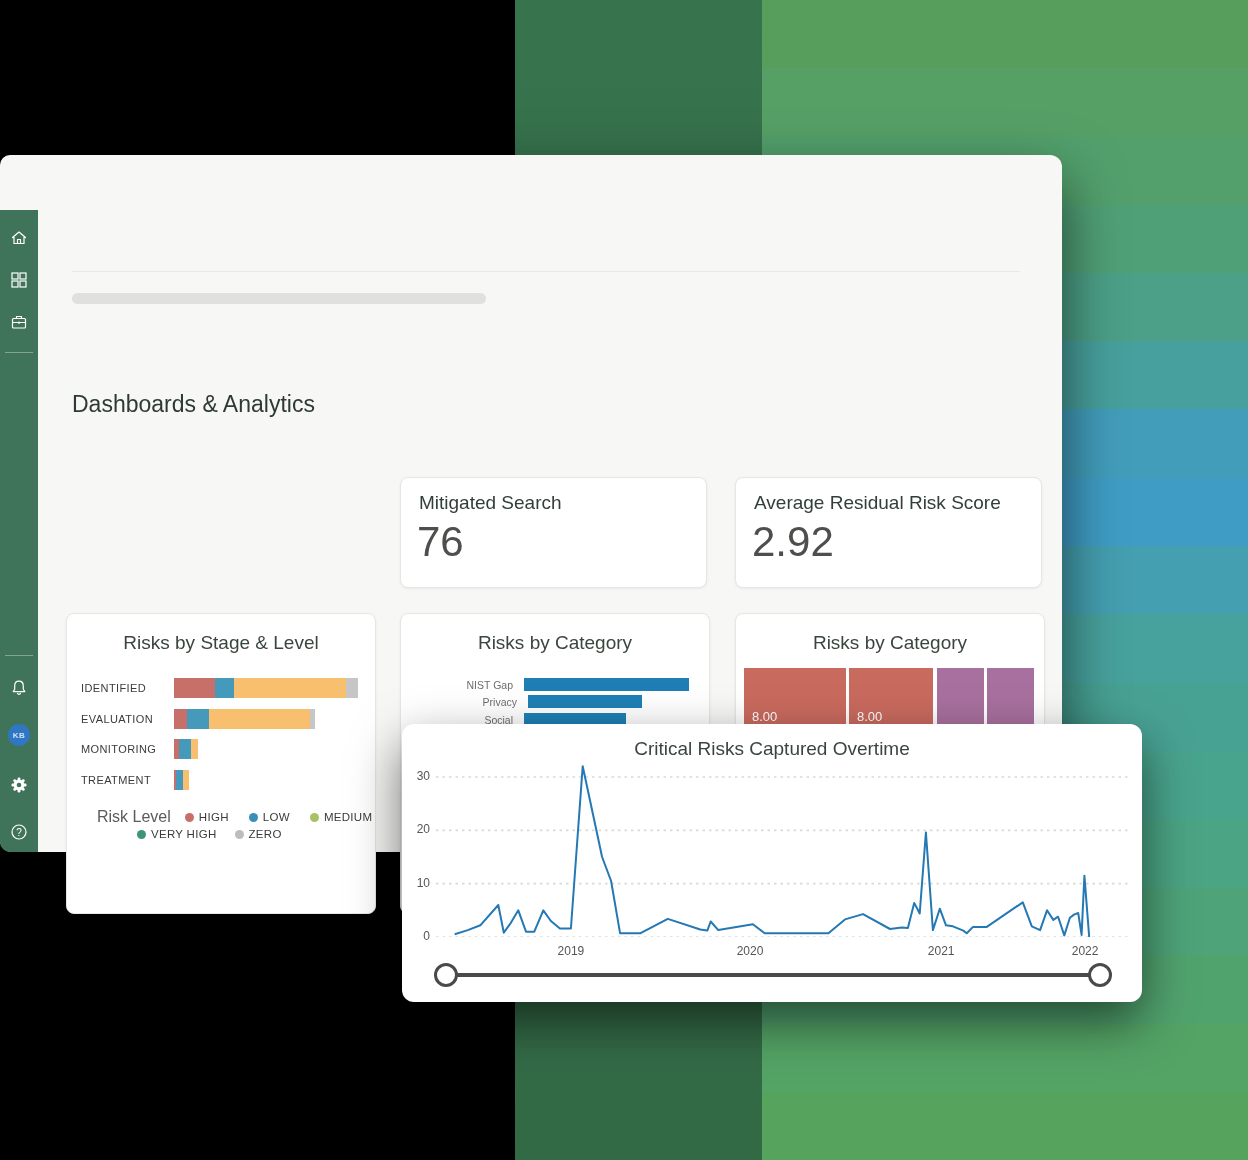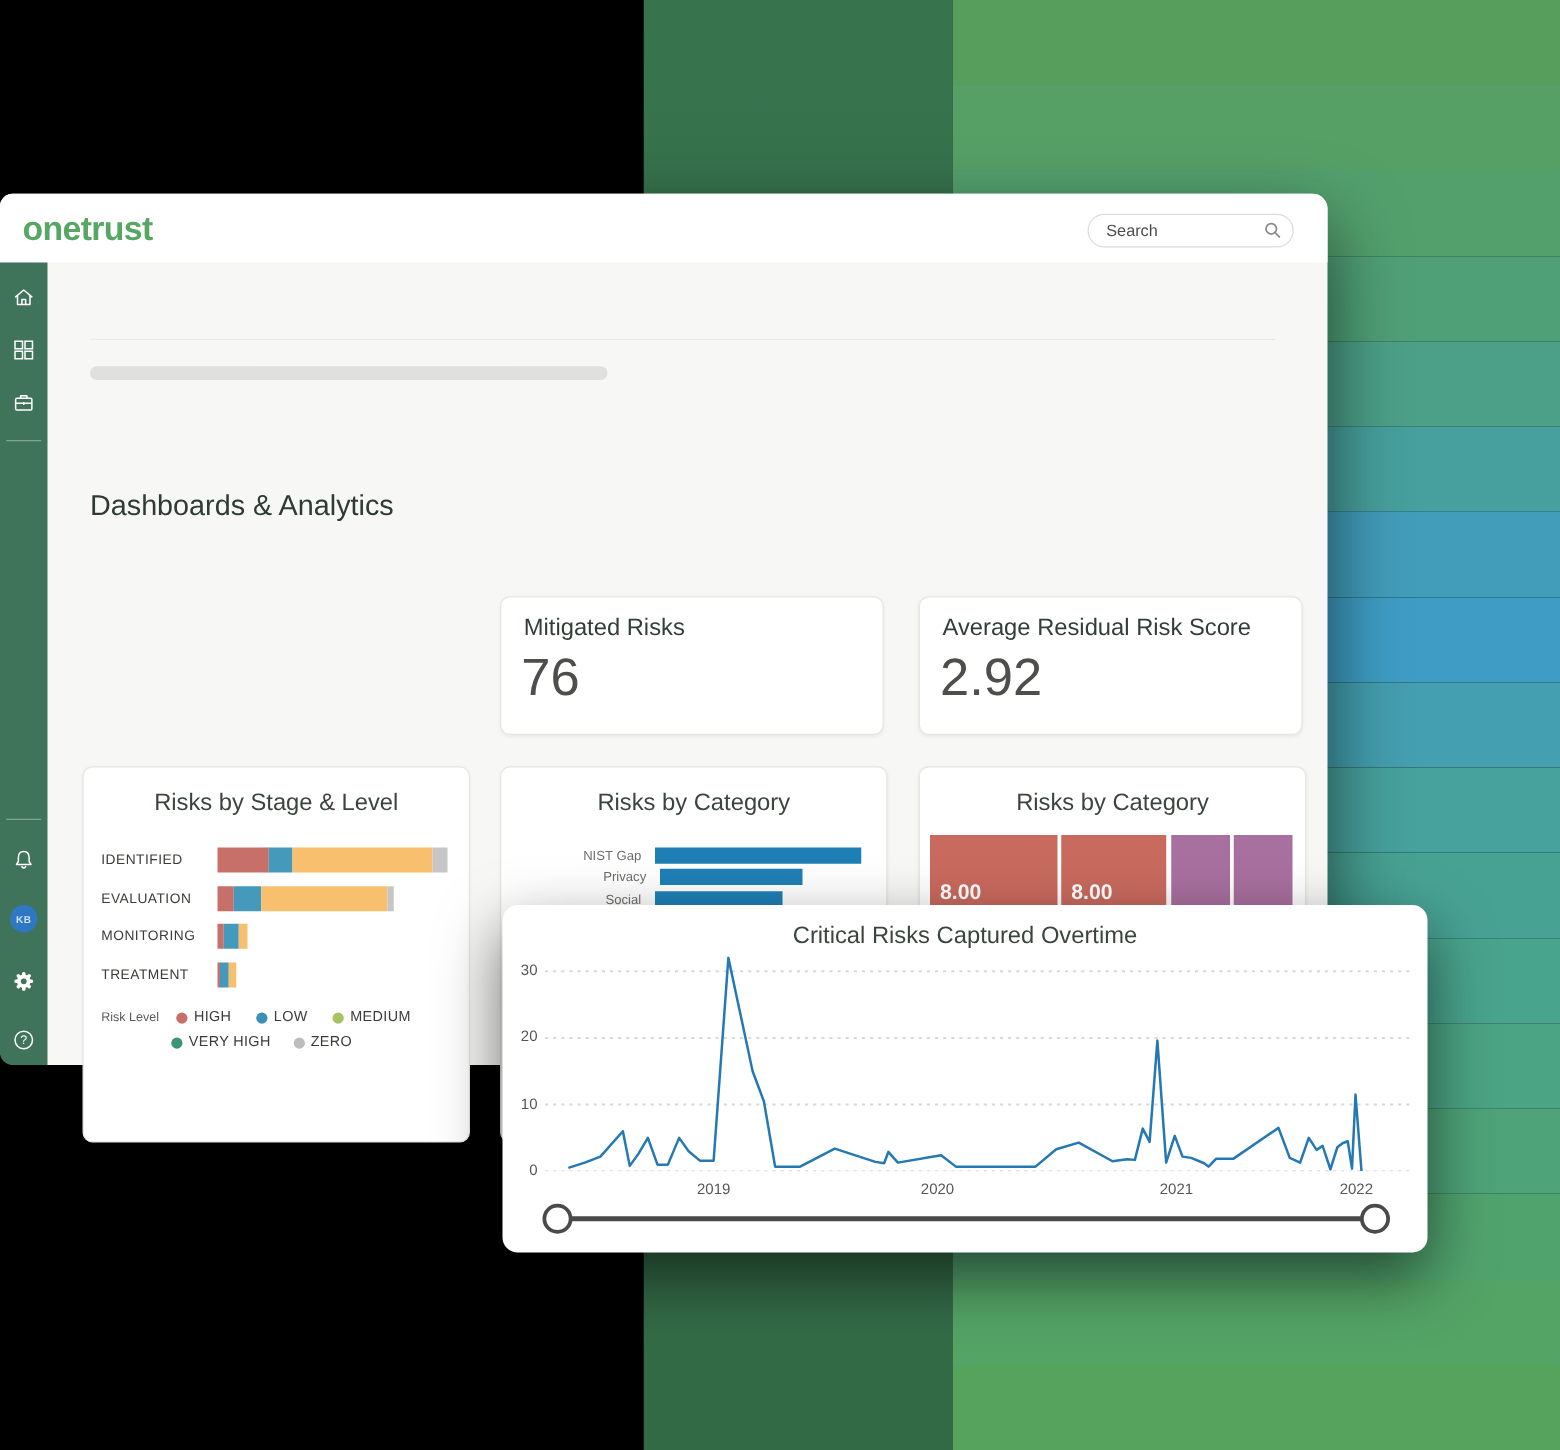--- a/index.html
+++ b/index.html
@@ -53,31 +53,31 @@
 
   
   .stage-row { position:absolute; left:14px; height:20px; }
   .stage-row-label { position:absolute; left:0; top:4px; font-size:11px; letter-spacing:.4px; color:#3b3b39; }
   .stage-bar { position:absolute; left:93px; top:0; height:20px; display:flex; }
   .stage-seg { height:100%; }
   .legend-row { position:absolute; display:flex; align-items:center; gap:14px; }
   .legend-item { display:flex; align-items:center; gap:5px; }
   .legend-dot { width:9px; height:9px; border-radius:50%; }
   .legend-item span.lbl { font-size:11.5px; color:#3b3b39; letter-spacing:.3px; }
-  .legend-caption { font-size:10px; color:#5b5b59; }
+  .legend-caption { font-size:16px; color:#5b5b59;margin-left:16px; }
 
   
   .cat-row { position:absolute; height:13px; }
   .cat-label { position:absolute; right:198px; top:1px; font-size:10.5px; color:#6e6e6c; white-space:nowrap; }
   .cat-bar { position:absolute; left:123px; top:0; height:13px; background:#1f7fb5; }
 
   
   #treemap { position:absolute; left:8px; top:54px; width:294px; height:188px; }
   .tm-cell { position:absolute; }
-  .tm-val { position:absolute; left:8px; bottom:6px; color:#fff; font-size:17px;font-weight:bold; }
+  .tm-val { position:absolute; left:8px; bottom:6px; color:#fff; font-size:13px; }
 
   
   #line-card { position:absolute; left:402px; top:724px; width:740px; height:278px;
     background:#fff; border-radius:12px; box-shadow:0 20px 50px rgba(0,0,0,.55); z-index:3; }
   #lc-title { position:absolute; top:14px; width:100%; text-align:center; font-size:19px; color:#3a453e; }
   #plot { position:absolute; left:34px; top:38px; width:692px; height:175px; }
   .y-tick { position:absolute; right:700px; width:30px; text-align:right; font-size:12px; color:#555; }
   .x-tick { position:absolute; top:220px; transform:translateX(-50%); font-size:12px; color:#555; }
   #slider-track { position:absolute; left:44px; top:249px; width:654px; height:4px;
     background:#4a4a4a; border-radius:2px; cursor:pointer; }
@@ -104,30 +104,20 @@
       <div style="background: rgb(72, 162, 148); flex: 1 1 0%;"></div>
       <div style="background: rgb(73, 164, 141); flex: 1 1 0%;"></div>
       <div style="background: rgb(75, 164, 132); flex: 1 1 0%;"></div>
       <div style="background: rgb(78, 163, 121); flex: 1 1 0%;"></div>
       <div style="background: rgb(81, 163, 110); flex: 1 1 0%;"></div>
       <div style="background: rgb(84, 164, 102); flex: 1 1 0%;"></div>
       <div style="background: rgb(86, 163, 94); flex: 1 1 0%;"></div>
     </div>
 
   <div id="main-card">
-    <div id="app-header">
-      <div id="logo">onetrust</div>
-      <div id="search-wrap">
-        <input id="search-input" type="text" placeholder="Search" style="">
-        <svg id="search-icon" width="14" height="14" viewBox="0 0 14 14">
-          <circle cx="6" cy="6" r="4.2" fill="none" stroke="#8a8a88" stroke-width="1.4"></circle>
-          <line x1="9.2" y1="9.2" x2="12.5" y2="12.5" stroke="#8a8a88" stroke-width="1.4" stroke-linecap="round"></line>
-        </svg>
-      </div>
-    </div>
 
     <div id="sidebar">
       <svg class="side-icon" style="top:18px" viewBox="0 0 20 20">
         <path d="M3.5 9.5 L10 4 L16.5 9.5 M5 8.3 V15.5 H15 V8.3 M8.5 15.5 V11.5 h3 v4" fill="none" stroke="#fff" stroke-width="1.2" stroke-linejoin="round" stroke-linecap="round"></path>
       </svg>
       <svg class="side-icon" style="top:60px" viewBox="0 0 20 20">
         <g fill="none" stroke="#fff" stroke-width="1.2">
           <rect x="3" y="3" width="6" height="6"></rect>
             <rect x="11" y="3" width="6" height="6"></rect>
           <rect x="3" y="11" width="6" height="6"></rect>
@@ -164,21 +154,21 @@
         <circle cx="10" cy="10" r="7" fill="none" stroke="#fff" stroke-width="1.2"></circle>
         <text x="10" y="13.6" text-anchor="middle" font-size="10" fill="#fff" font-family="Liberation Sans, sans-serif">?</text>
       </svg>
     </div>
 
     <div id="page-title">Dashboards &amp; Analytics</div>
     <div id="title-rule" style="position:absolute;left:72px;top:116px;width:948px;border-top:1px solid #e9e9e7"></div>
     <div style="position:absolute;left:72px;top:138px;width:414px;height:11px;background:#e0e0de;border-radius:6px"></div>
 
     <div class="card stat-card" style="left:400px">
-      <div class="stat-label">Mitigated Risks</div>
+      <div class="stat-label">Mitigated Search</div>
       <div class="stat-value">76</div>
     </div>
     <div class="card stat-card" style="left:735px">
       <div class="stat-label">Average Residual Risk Score</div>
       <div class="stat-value">2.92</div>
     </div>
 
     <div class="card chart-card" style="left:66px">
       <div class="chart-title">Risks by Stage &amp; Level</div>
       <div id="stage-rows">

